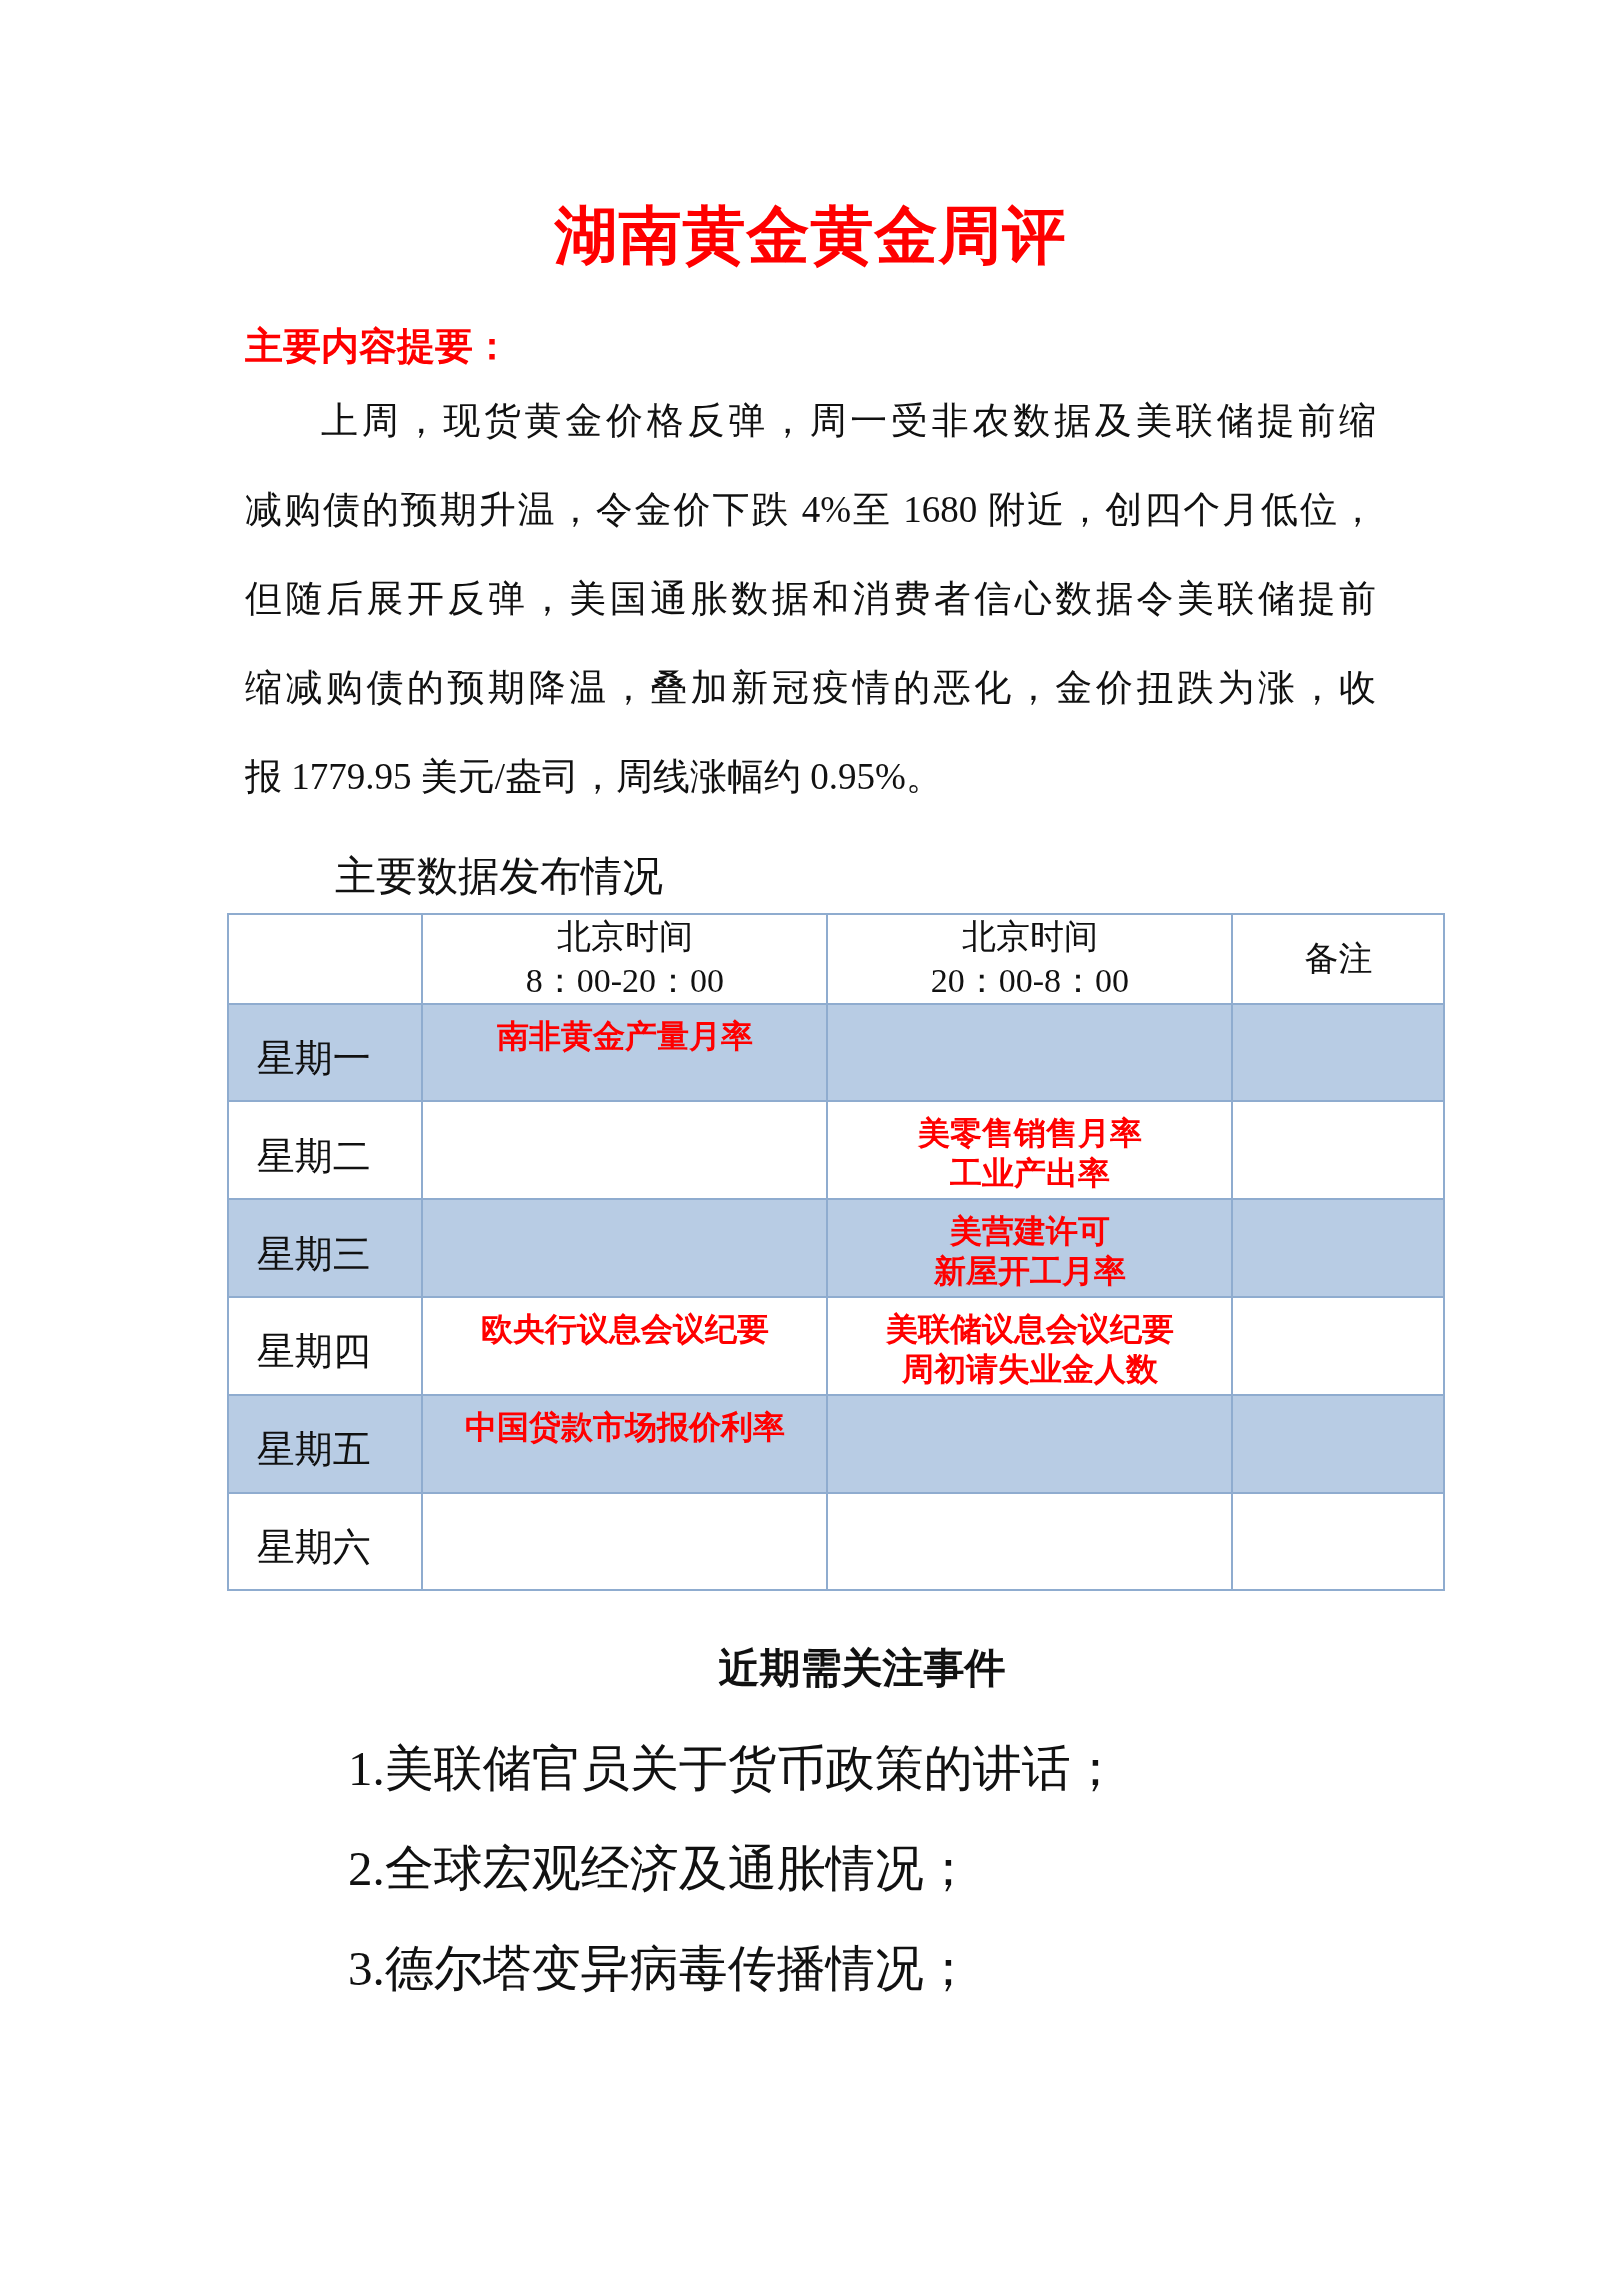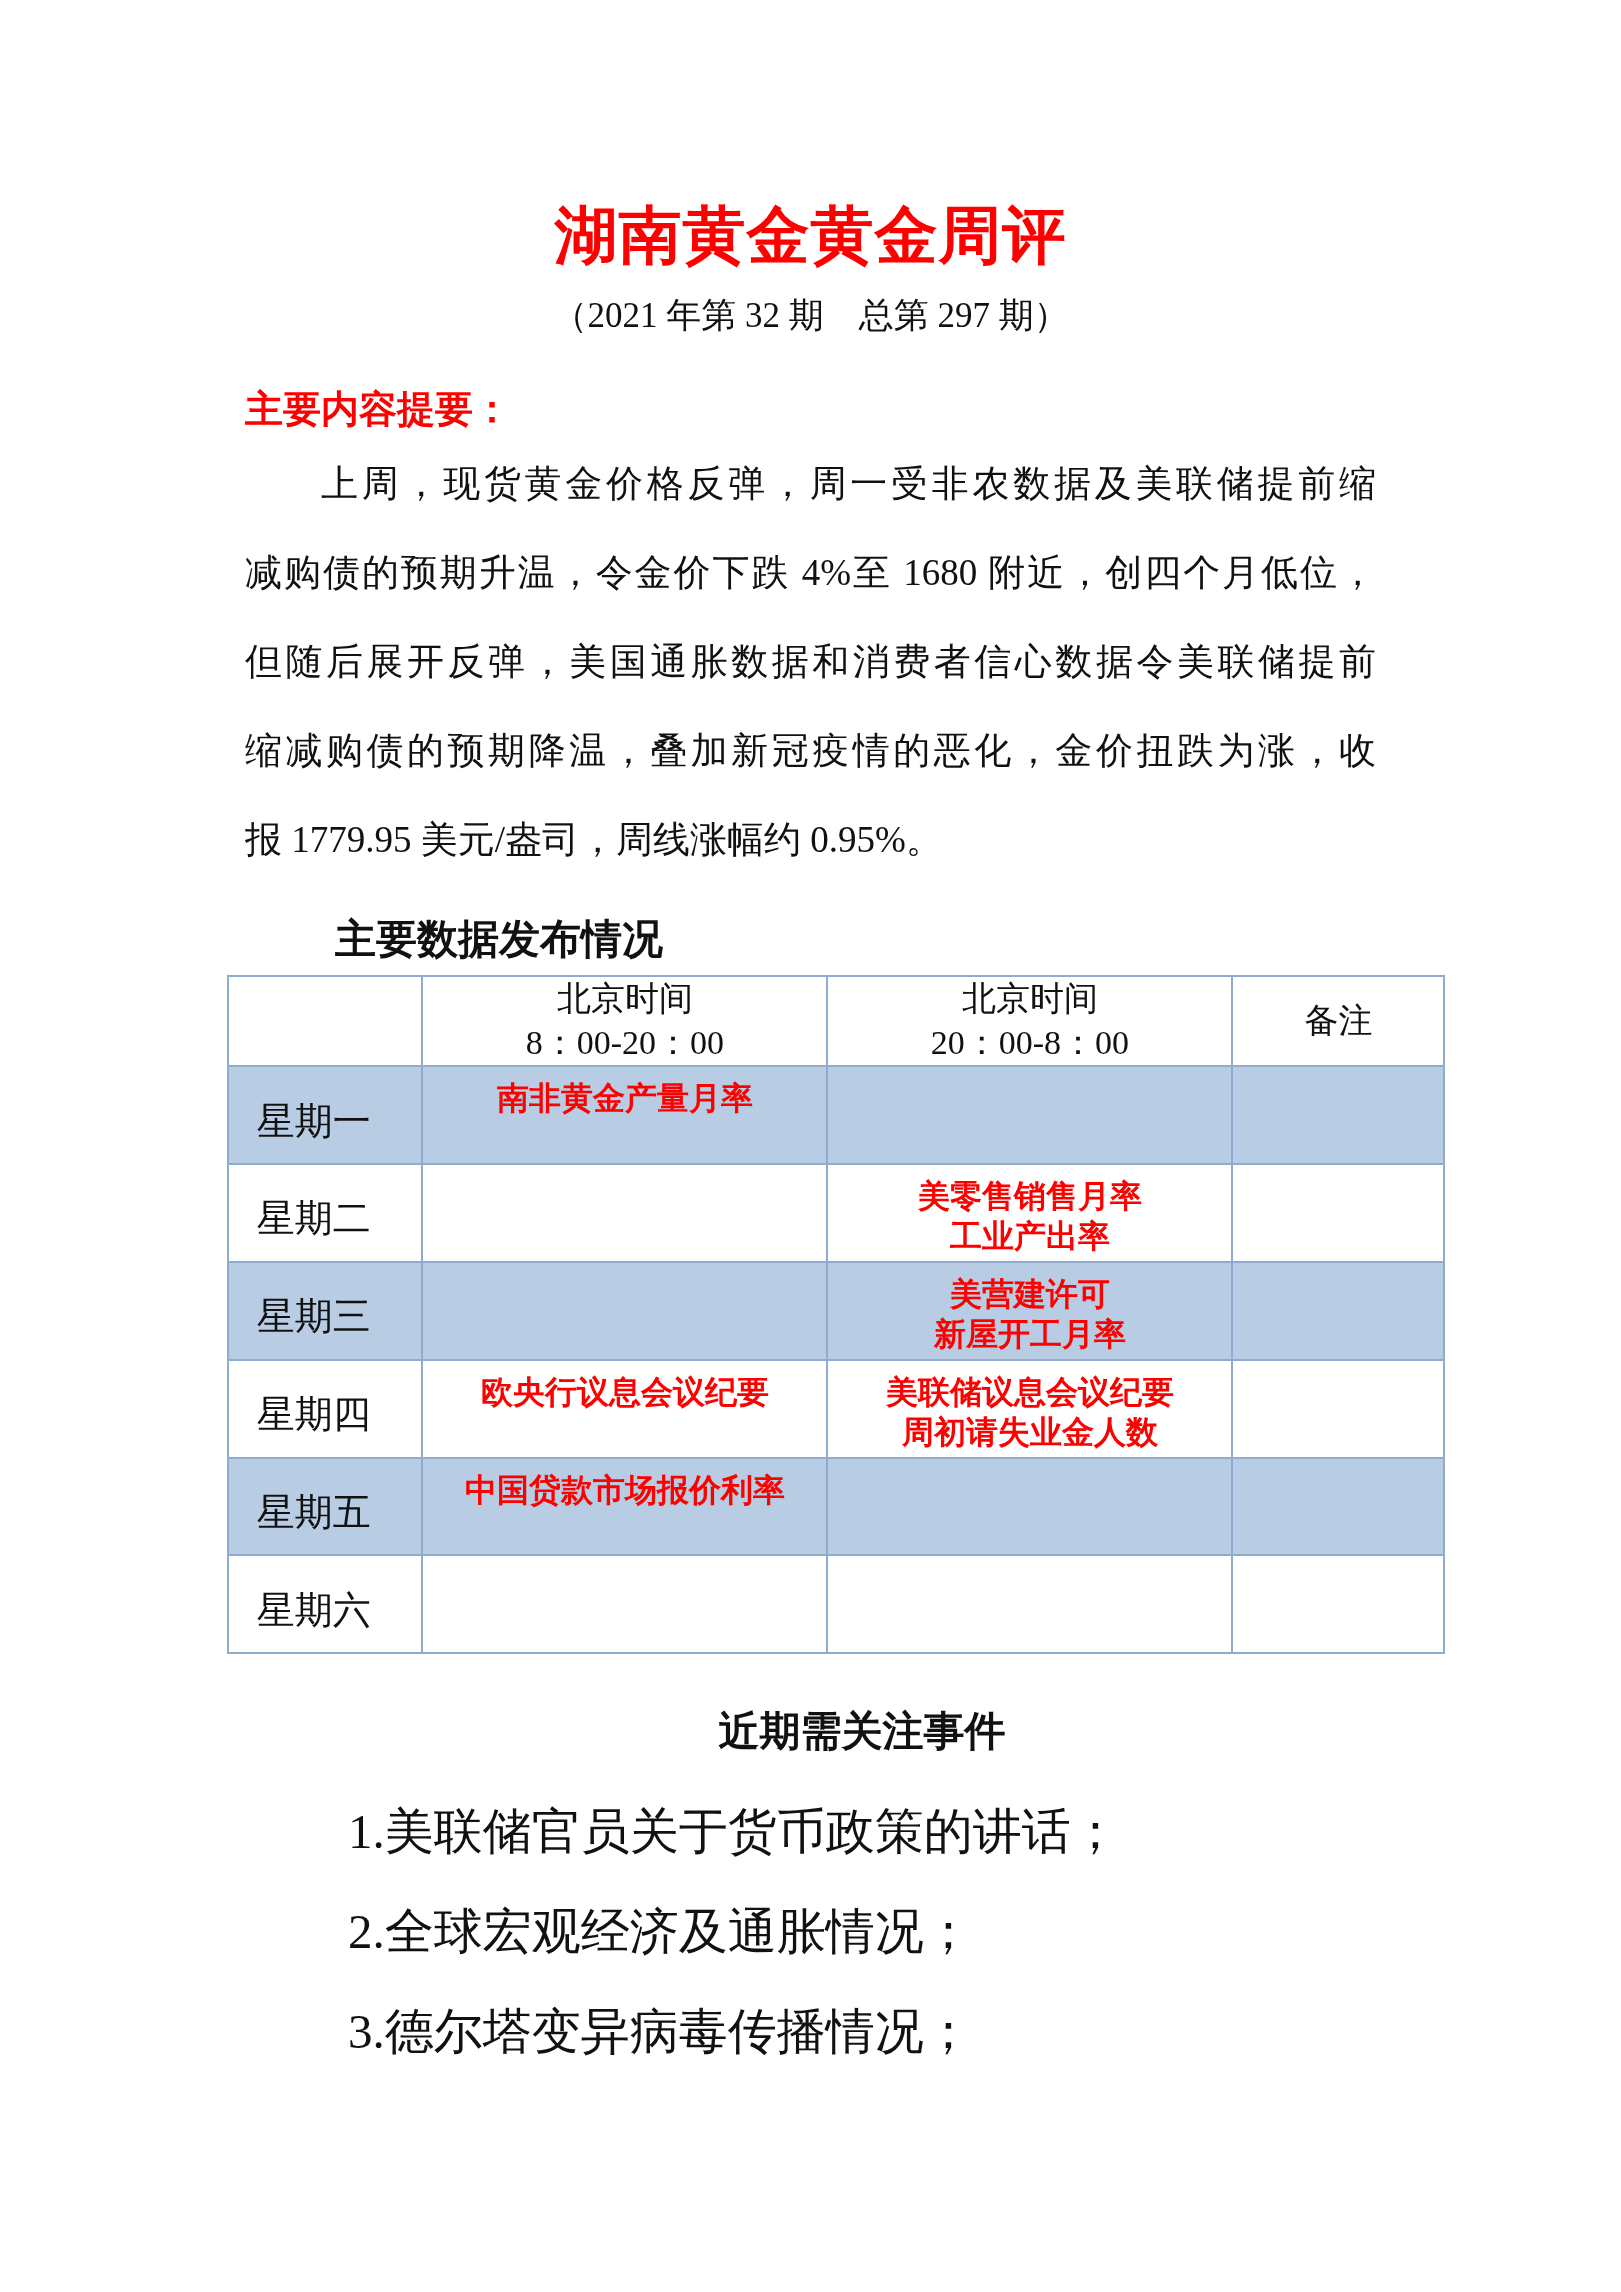--- a/index.html
+++ b/index.html
@@ -15,21 +15,21 @@
   .summary-label{margin-top:45px;font-size:38px;line-height:51px;font-weight:bold;
     color:var(--red,#ff0000);font-family:"Liberation Sans",sans-serif;}
   .h-blue{margin-top:33px;margin-left:83px;font-size:39px;line-height:55px;
     font-weight:bold;color:var(--blue,#1f70b8);}
   .h-blue.second{margin-top:11.8px;}
   .para{margin-top:3.9px;}
   .para-line{font-size:37px;line-height:89px;text-align:justify;text-align-last:justify;}
   .para-line.first{text-indent:76px;}
   .para-line.last{text-align-last:left;}
   .table-title{margin-top:29px;margin-left:90px;font-size:41px;line-height:53px;
-    font-weight:bold;font-family:"Liberation Sans",sans-serif;}
+    font-weight:normal;font-family:"Liberation Sans",sans-serif;}
   table.sched{border-collapse:collapse;table-layout:fixed;width:1215px;margin:9.8px 0 0 -17.6px;}
   .c1{width:194px}.c2{width:405px}.c3{width:405px}.c4{width:212px}
   .sched th,.sched td{border:2px solid var(--border,#8faccf);
     border-top-width:2.9px;border-bottom-width:2.9px;padding:0;background:#ffffff;}
   .sched thead th{height:83px;font-weight:normal;font-size:34px;
     vertical-align:middle;text-align:center;}
   .hl{line-height:44px;}
   .sched tbody td{height:84px;}
   td.day{font-size:38px;text-align:left;vertical-align:middle;padding:11.8px 0 0 27.4px;}
   td.ev{vertical-align:top;text-align:center;padding-top:11px;}
@@ -39,21 +39,20 @@
   .events-heading{margin-top:51px;margin-left:103px;font-size:41px;line-height:53px;
     font-weight:bold;font-family:"Liberation Sans",sans-serif;text-align:center;}
   .event-item{margin-top:47px;margin-left:103px;font-size:49px;line-height:53px;}
 </style>
 </head>
 <body>
 
 <div class="page">
 
   <div class="title">湖南黄金黄金周评</div>
-  <div class="subtitle">（2021 年第 32 期　总第 297 期）</div>
 
   <div class="summary-label">主要内容提要：</div>
 
 
   <div class="para">
     <div class="para-line first">上周，现货黄金价格反弹，周一受非农数据及美联储提前缩</div>
     <div class="para-line">减购债的预期升温，令金价下跌 4%至 1680 附近，创四个月低位，</div>
     <div class="para-line">但随后展开反弹，美国通胀数据和消费者信心数据令美联储提前</div>
     <div class="para-line">缩减购债的预期降温，叠加新冠疫情的恶化，金价扭跌为涨，收</div>
     <div class="para-line last">报 1779.95 美元/盎司，周线涨幅约 0.95%。</div>

